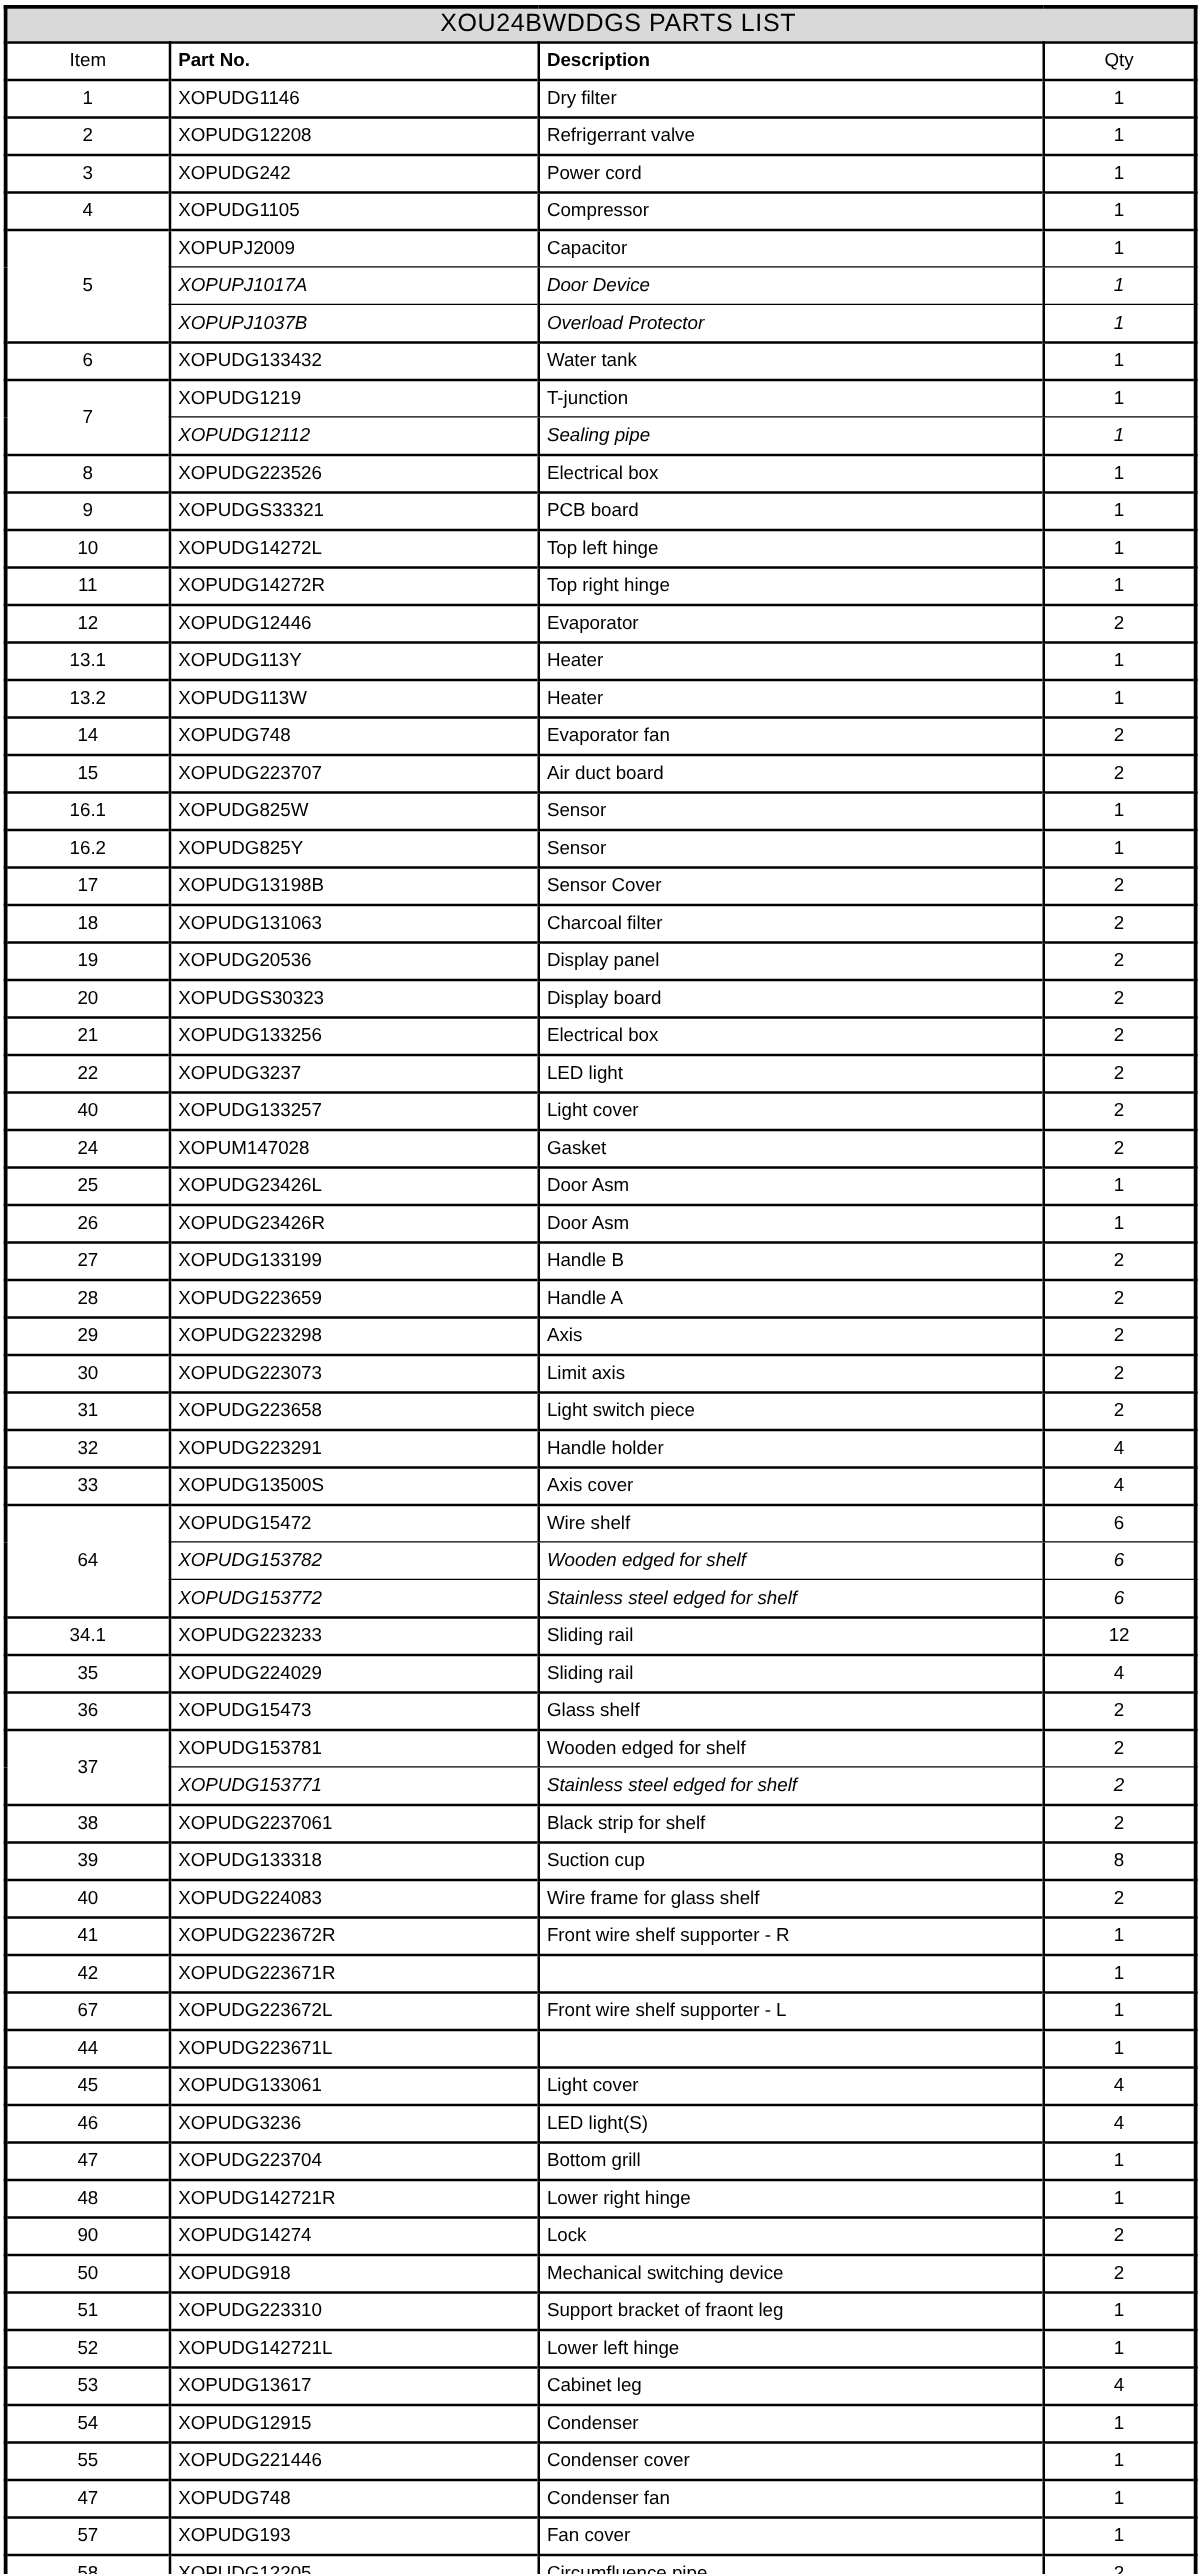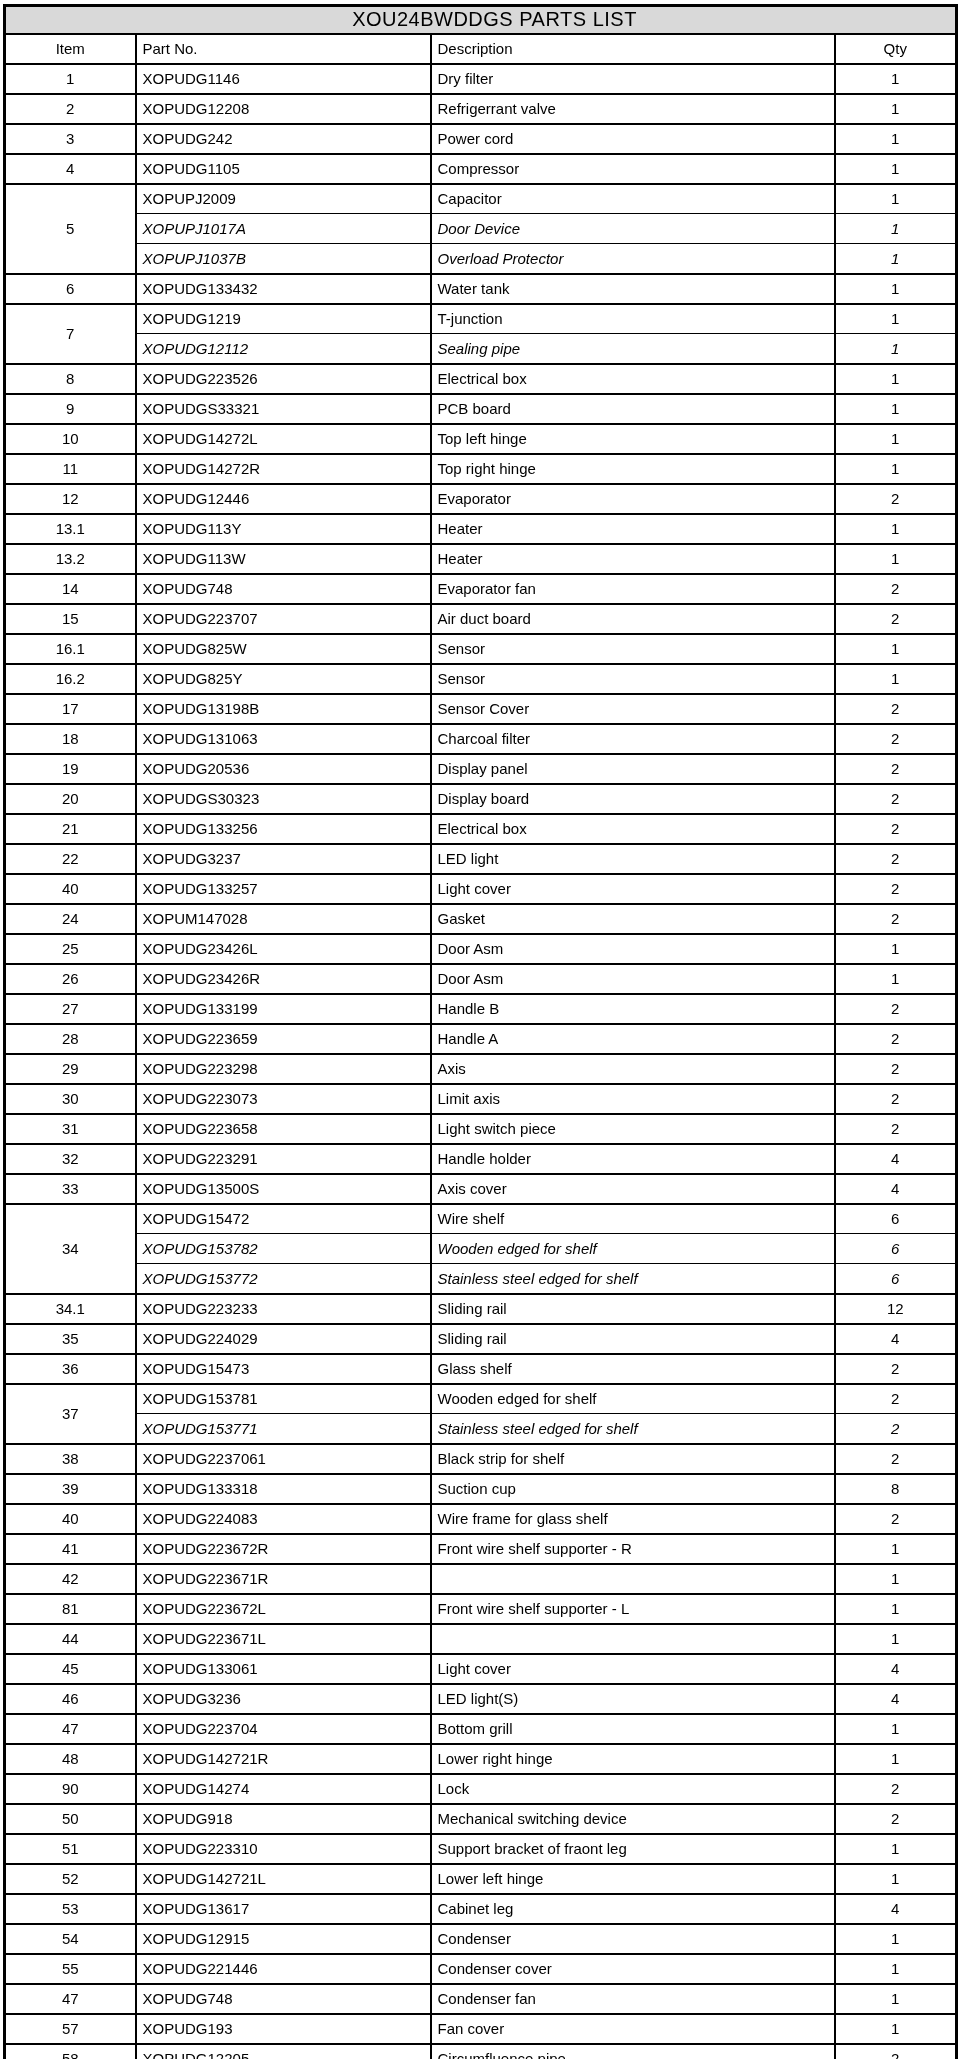--- a/index.html
+++ b/index.html
@@ -34,21 +34,21 @@
   tr.sub-row td { border-top: 1px solid var(--ink); font-style: italic; }
   .title-cell {
     border: none;
     border-bottom: 2px solid var(--ink);
     text-align: center;
     font-size: 20px;
     letter-spacing: 0.5px;
   }
   .col-item, .col-qty { text-align: center; }
   .col-part, .col-desc { text-align: left; padding-left: 6px; }
-  th.col-part, th.col-desc { font-weight: 400; }
+  th.col-part, th.col-desc { font-weight: 700; }
 </style>
 </head>
 <body style="background: rgb(255, 255, 255);">
 
 <div class="sheet">
   <table class="parts-table">
     <colgroup>
       <col style="width:131px">
       <col style="width:295px">
       <col style="width:404px">
@@ -285,21 +285,21 @@
           <td class="col-desc">Handle holder</td>
           <td class="col-qty">4</td>
         </tr>
         <tr class="group-start">
           <td class="col-item" rowspan="1">33</td>
           <td class="col-part">XOPUDG13500S</td>
           <td class="col-desc">Axis cover</td>
           <td class="col-qty">4</td>
         </tr>
         <tr class="group-start">
-          <td class="col-item" rowspan="3">34</td>
+          <td class="col-item" rowspan="3">64</td>
           <td class="col-part">XOPUDG15472</td>
           <td class="col-desc">Wire shelf</td>
           <td class="col-qty">6</td>
         </tr>
         <tr class="sub-row">
           <td class="col-part">XOPUDG153782</td>
           <td class="col-desc">Wooden edged for shelf</td>
           <td class="col-qty">6</td>
         </tr>
         <tr class="sub-row">
@@ -360,21 +360,21 @@
           <td class="col-desc">Front wire shelf supporter - R</td>
           <td class="col-qty">1</td>
         </tr>
         <tr class="group-start">
           <td class="col-item" rowspan="1">42</td>
           <td class="col-part">XOPUDG223671R</td>
           <td class="col-desc"></td>
           <td class="col-qty">1</td>
         </tr>
         <tr class="group-start">
-          <td class="col-item" rowspan="1">81</td>
+          <td class="col-item" rowspan="1">67</td>
           <td class="col-part">XOPUDG223672L</td>
           <td class="col-desc">Front wire shelf supporter - L</td>
           <td class="col-qty">1</td>
         </tr>
         <tr class="group-start">
           <td class="col-item" rowspan="1">44</td>
           <td class="col-part">XOPUDG223671L</td>
           <td class="col-desc"></td>
           <td class="col-qty">1</td>
         </tr>

